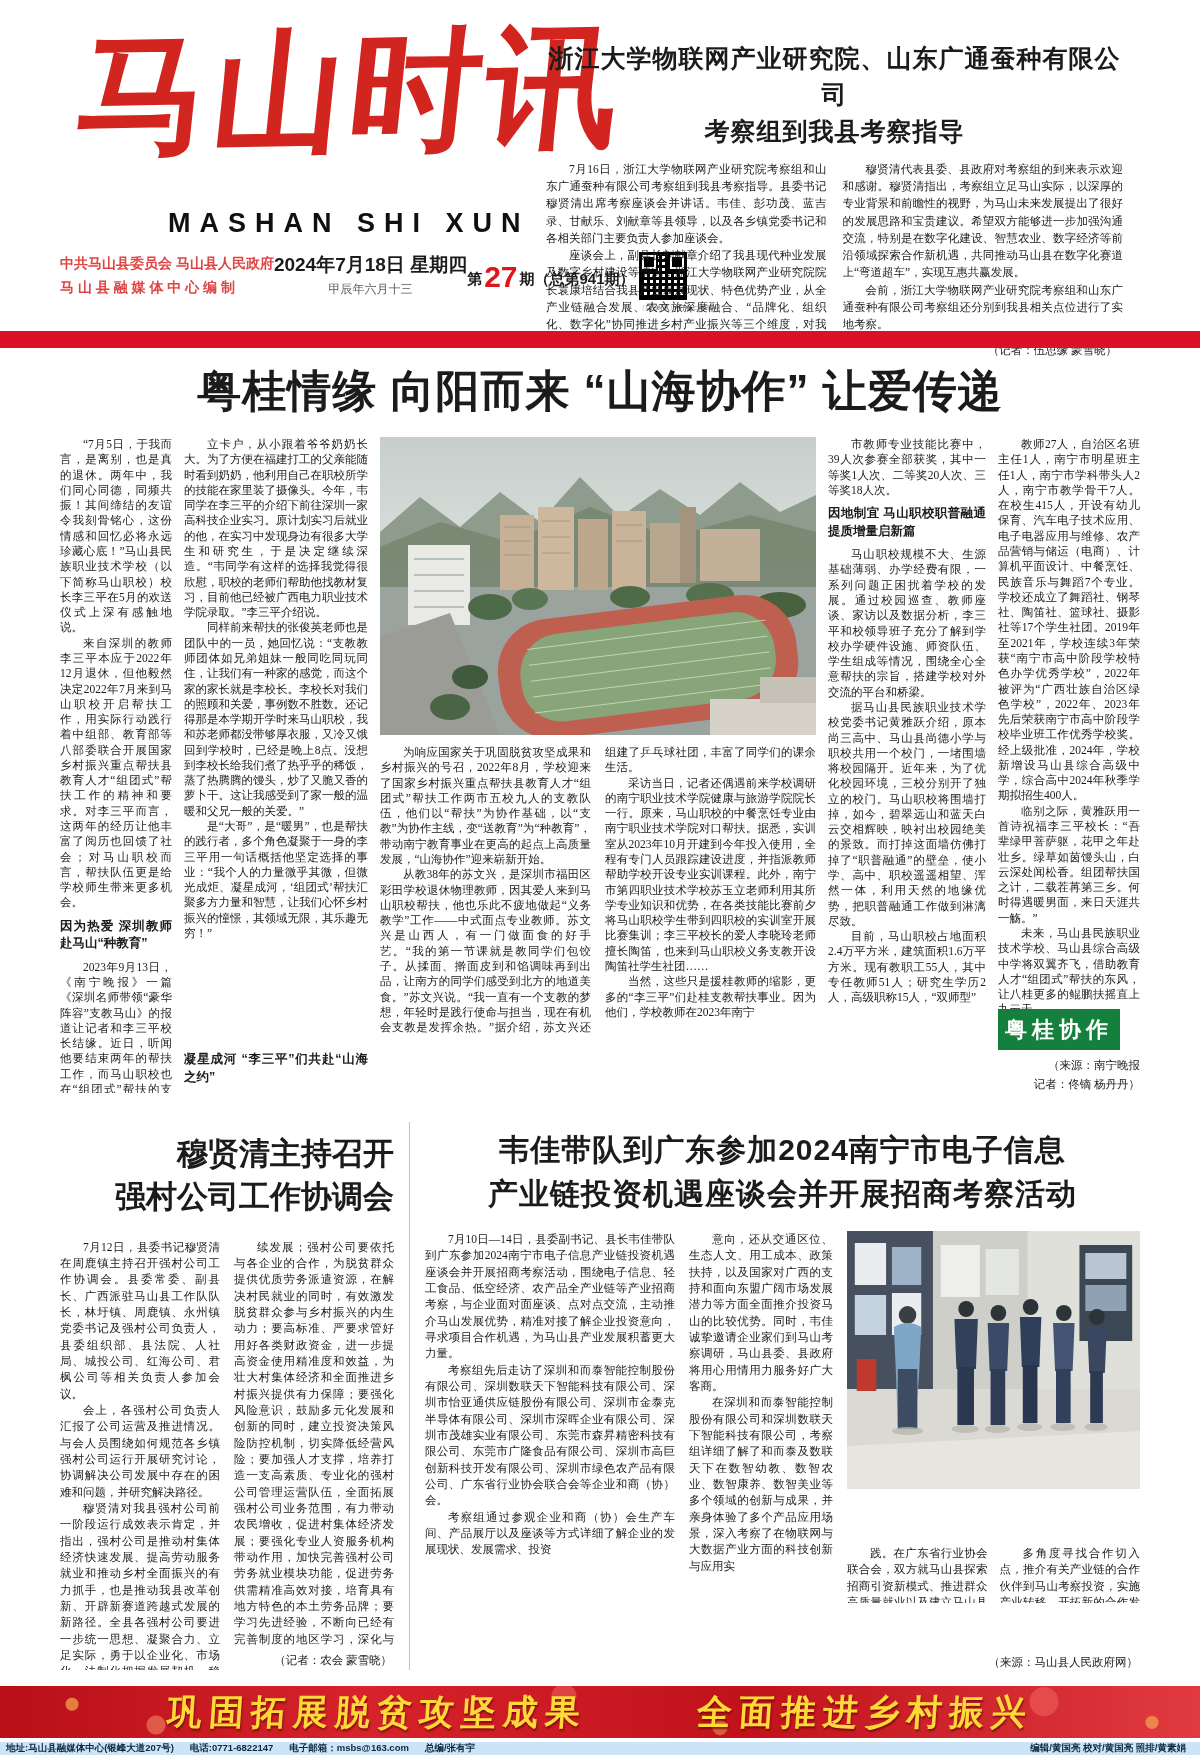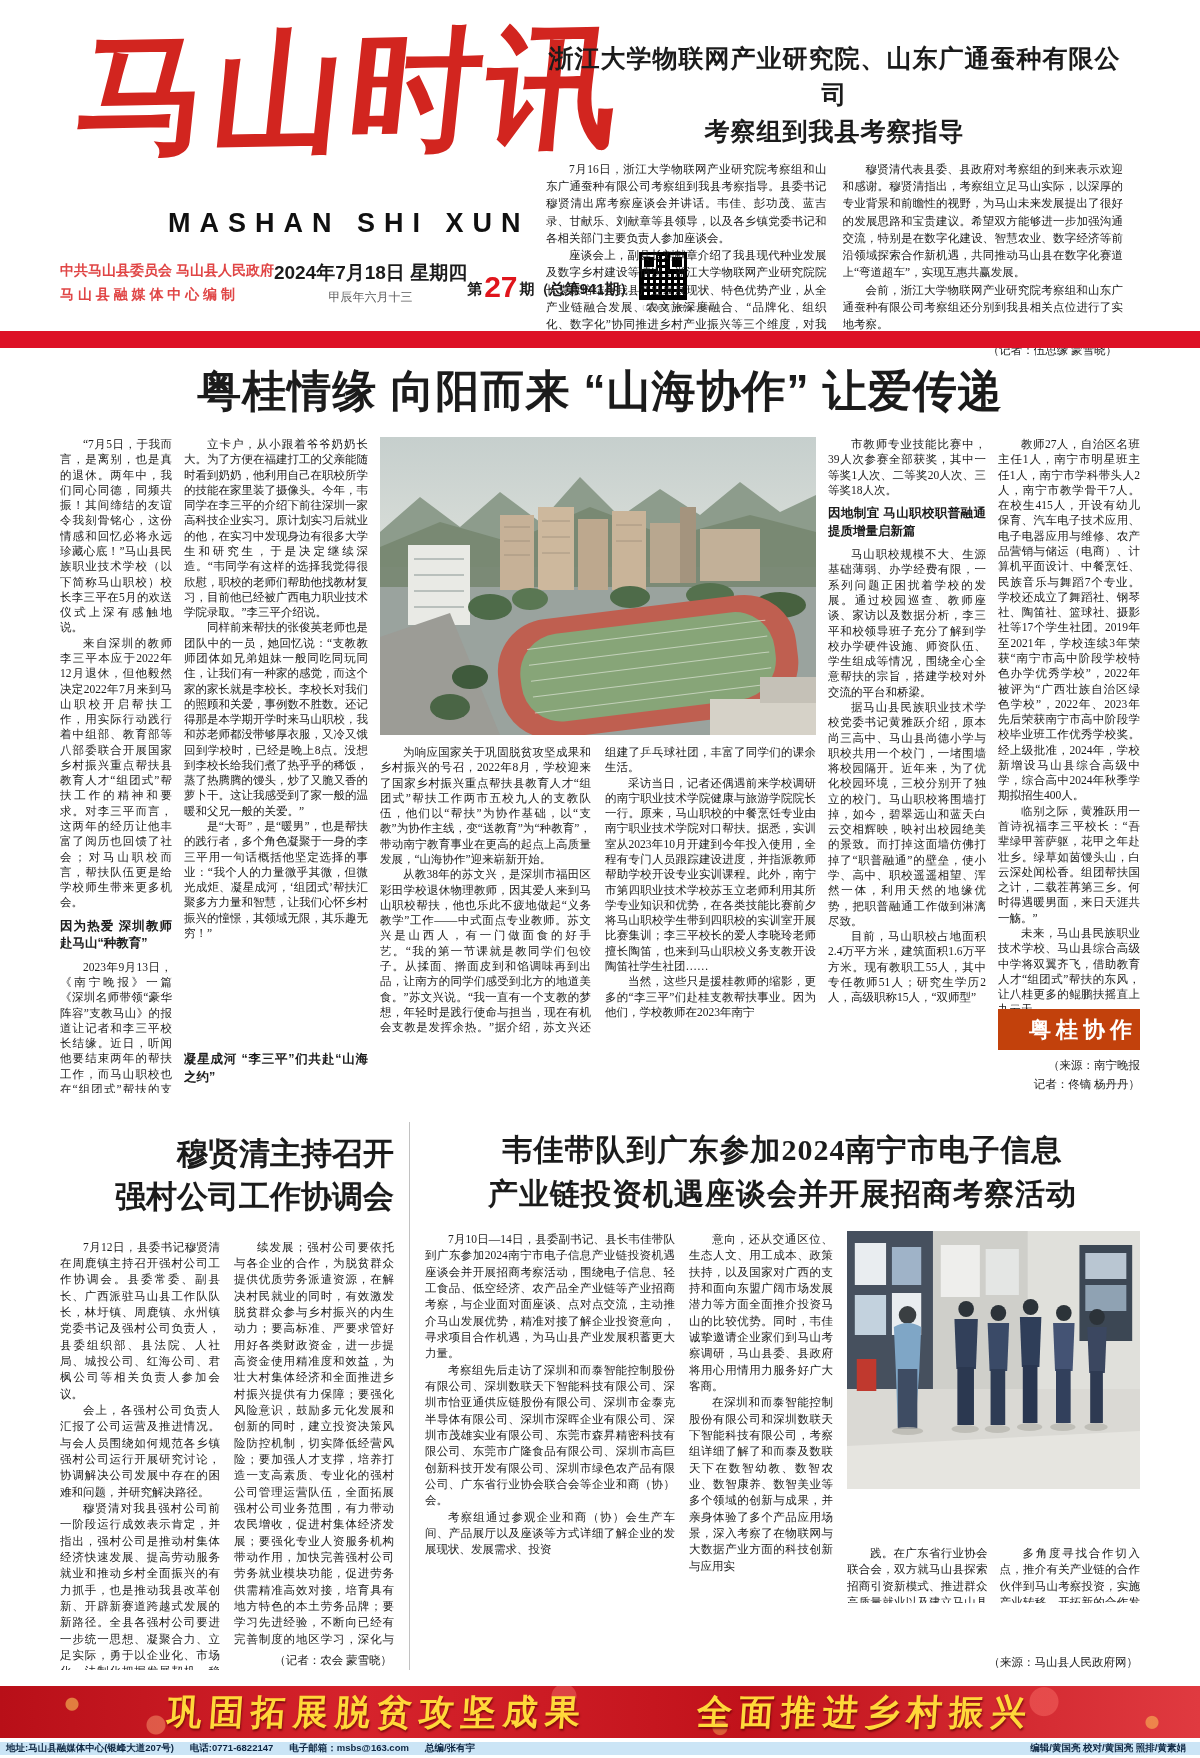--- a/index.html
+++ b/index.html
@@ -7,21 +7,21 @@
         font-family:"Liberation Serif","DejaVu Serif",serif;color:#1b1b1b;overflow:hidden;
         border-bottom:3px solid #474747;}
   
   .masthead{position:absolute;top:0;left:0;width:1200px;height:330px;}
   .title-script{position:absolute;left:78px;top:18px;font-size:132px;line-height:1.1;
         color:#d2251f;font-weight:bold;font-family:"DejaVu Serif",serif;
         transform:skewX(-7deg) rotate(-1deg);letter-spacing:4px;white-space:nowrap;}
   .latin{position:absolute;left:168px;top:208px;font-size:27px;font-weight:bold;
         letter-spacing:9px;font-family:"Liberation Sans",sans-serif;color:#101010;}
   .dateline{position:absolute;left:60px;top:252px;width:470px;display:flex;
-        justify-content:space-between;align-items:center;}
+        justify-content:space-between;align-items:flex-start;}
   .org{color:#e04545;font-weight:bold;font-size:14px;line-height:1.7;
         font-family:"Liberation Sans",sans-serif;white-space:nowrap;}
   .dateblock{text-align:center;}
   .date-main{font-size:19px;font-weight:bold;font-family:"Liberation Sans",sans-serif;white-space:nowrap;}
   .date-lunar{font-size:12px;color:#5a5a5a;margin-top:3px;}
   .issue{font-size:15px;font-weight:bold;margin-top:8px;white-space:nowrap;font-family:"Liberation Sans",sans-serif;}
   .issue .num{color:#e0151c;font-size:30px;vertical-align:-3px;padding:0 2px;}
   .qr-wrap{text-align:center;width:56px;}
   .qr{width:44px;height:44px;margin:0 auto;border:2px solid #000;position:relative;
       background-image:repeating-linear-gradient(0deg,#000 0 3px,transparent 3px 6px),
@@ -45,38 +45,38 @@
       font-family:"Liberation Sans",sans-serif;font-weight:bold;white-space:nowrap;}
   .main-body{display:flex;gap:12px;height:656px;}
   .mcol{font-size:11.5px;line-height:1.33;text-align:justify;overflow:hidden;
         display:flex;flex-direction:column;}
   .mc1{width:112px;} .mc2{width:184px;} .mcmid{width:436px;} .mc5{width:158px;} .mc6{width:142px;}
   .para{margin:0;text-indent:2em;}
   .subhead{font-weight:bold;font-family:"Liberation Sans",sans-serif;font-size:12.5px;
       margin:7px 0;text-indent:0;line-height:1.4;}
   .photo-frame{width:436px;height:298px;background:#9aa39e;margin-bottom:10px;flex:none;}
   .mid-below{flex:1;overflow:hidden;column-count:2;column-gap:14px;}
-  .badge{margin-top:auto;width:138px;background:#c2410c;color:#fff;text-align:center;
+  .badge{margin-top:auto;width:122px;background:#15803d;color:#fff;text-align:center;
       font-family:"Liberation Sans",sans-serif;font-weight:bold;font-size:22px;
-      letter-spacing:5px;padding:6px 16px;}
+      letter-spacing:5px;padding:6px 0;}
   .m-byline{text-align:right;font-size:11.5px;line-height:1.6;margin-top:6px;}
   
   .bottom{position:absolute;top:1122px;left:60px;width:1080px;height:548px;display:flex;gap:15px;}
   .village{width:334px;display:flex;flex-direction:column;flex:none;}
   .village h3{margin:10px 0 20px;font-size:31px;line-height:1.4;text-align:right;
       font-family:"Liberation Sans",sans-serif;font-weight:bold;}
   .vcols{display:flex;gap:14px;flex:1;overflow:hidden;}
   .vcol{flex:1;font-size:11.5px;line-height:1.42;text-align:justify;overflow:hidden;
       display:flex;flex-direction:column;}
   .vtext{flex:1;overflow:hidden;}
   .v-byline{text-align:right;font-size:11.5px;padding:6px 2px 2px 0;}
   .vdivider{width:1px;background:#c2c2c2;flex:none;}
   .visit{flex:1;display:flex;flex-direction:column;}
   .visit h3{margin:6px 0 16px;font-size:30px;line-height:1.45;text-align:center;
-      font-family:Liberation Serif, serif;font-weight:bold;letter-spacing:1px;white-space:nowrap;}
+      font-family:Liberation Sans, sans-serif;font-weight:bold;letter-spacing:1px;white-space:nowrap;}
   .visit-body{display:flex;gap:14px;flex:1;overflow:hidden;}
   .visit-c1{width:250px;flex:none;} .visit-c2{width:144px;flex:none;}
   .vbcol{font-size:11.5px;line-height:1.42;text-align:justify;overflow:hidden;}
   .visit-right{flex:1;display:flex;flex-direction:column;gap:48px;}
   .photo2-frame{width:100%;height:258px;background:#b9b9b4;flex:none;}
   .below-photo{display:flex;gap:12px;flex:1;overflow:hidden;margin-top:8px;}
   .bp-col{flex:1;font-size:11.5px;line-height:1.42;text-align:justify;overflow:hidden;}
   .visit-byline{text-align:right;font-size:11.5px;padding:4px 2px 0 0;}
   
   .banner{position:absolute;top:1686px;left:0;width:1200px;height:52px;display:flex;

